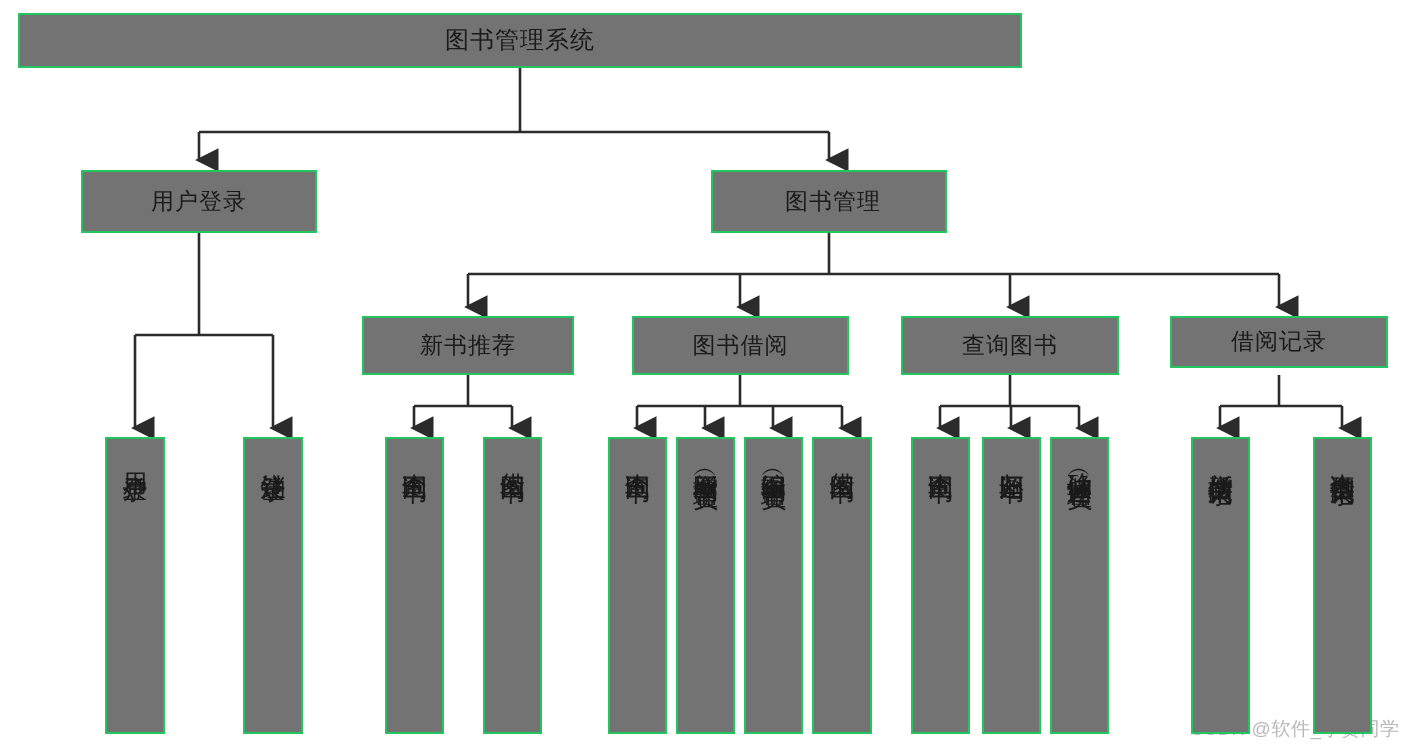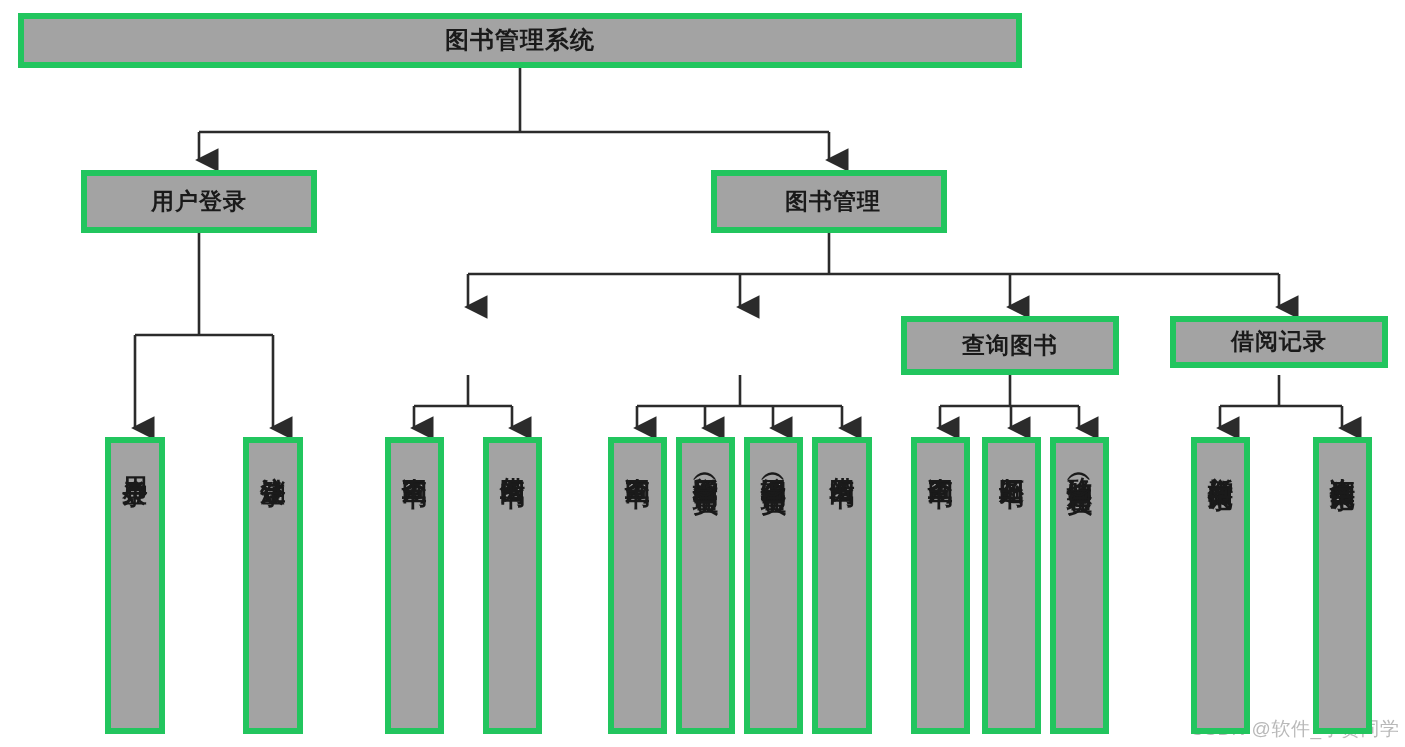--- a/index.html
+++ b/index.html
@@ -21,27 +21,26 @@
     position: absolute;
     left: 0;
     top: 0;
     width: 1405px;
     height: 747px;
     pointer-events: none;
   }
   .node {
     position: absolute;
     box-sizing: border-box;
-    background: #a3a3a3;
-    border: 6px solid #22c55e;
+    background: #737373;
+    border: 2px solid #22c55e;
     display: flex;
     align-items: center;
     justify-content: center;
     color: #1a1a1a;
-    font-weight: bold;
   }
   .node-h {
     font-size: 23px;
     letter-spacing: 1px;
     line-height: 1.2;
     white-space: nowrap;
   }
   .node-root {
     font-size: 24px;
   }
@@ -128,20 +127,26 @@
   </div>
 
   <div class="watermark" id="watermark" style="left: 1190px; top: 716px;">CSDN @软件_小贺同学</div>
 
 <div class="node node-h" style="left: 81px; top: 170px; width: 236px; height: 63px;">
       <span>用户登录</span>
     </div>
     <div class="node node-h" style="left: 711px; top: 170px; width: 236px; height: 63px; padding-left: 8px;">
       <span>图书管理</span>
     </div>
+    <div class="node node-h" style="left: 362px; top: 316px; width: 212px; height: 59px;">
+      <span>新书推荐</span>
+    </div>
+    <div class="node node-h" style="left: 632px; top: 316px; width: 217px; height: 59px;">
+      <span>图书借阅</span>
+    </div>
     <div class="node node-h" style="left: 901px; top: 316px; width: 218px; height: 59px;">
       <span>查询图书</span>
     </div>
     <div class="node node-h" style="left: 1170px; top: 316px; width: 218px; height: 52px;">
       <span>借阅记录</span>
     </div>
     <div class="node node-v" style="left: 105px; top: 437px; width: 60px; height: 297px;">
       <span class="vtext">用户登录</span>
     </div>
     <div class="node node-v" style="left: 243px; top: 437px; width: 60px; height: 297px;">

